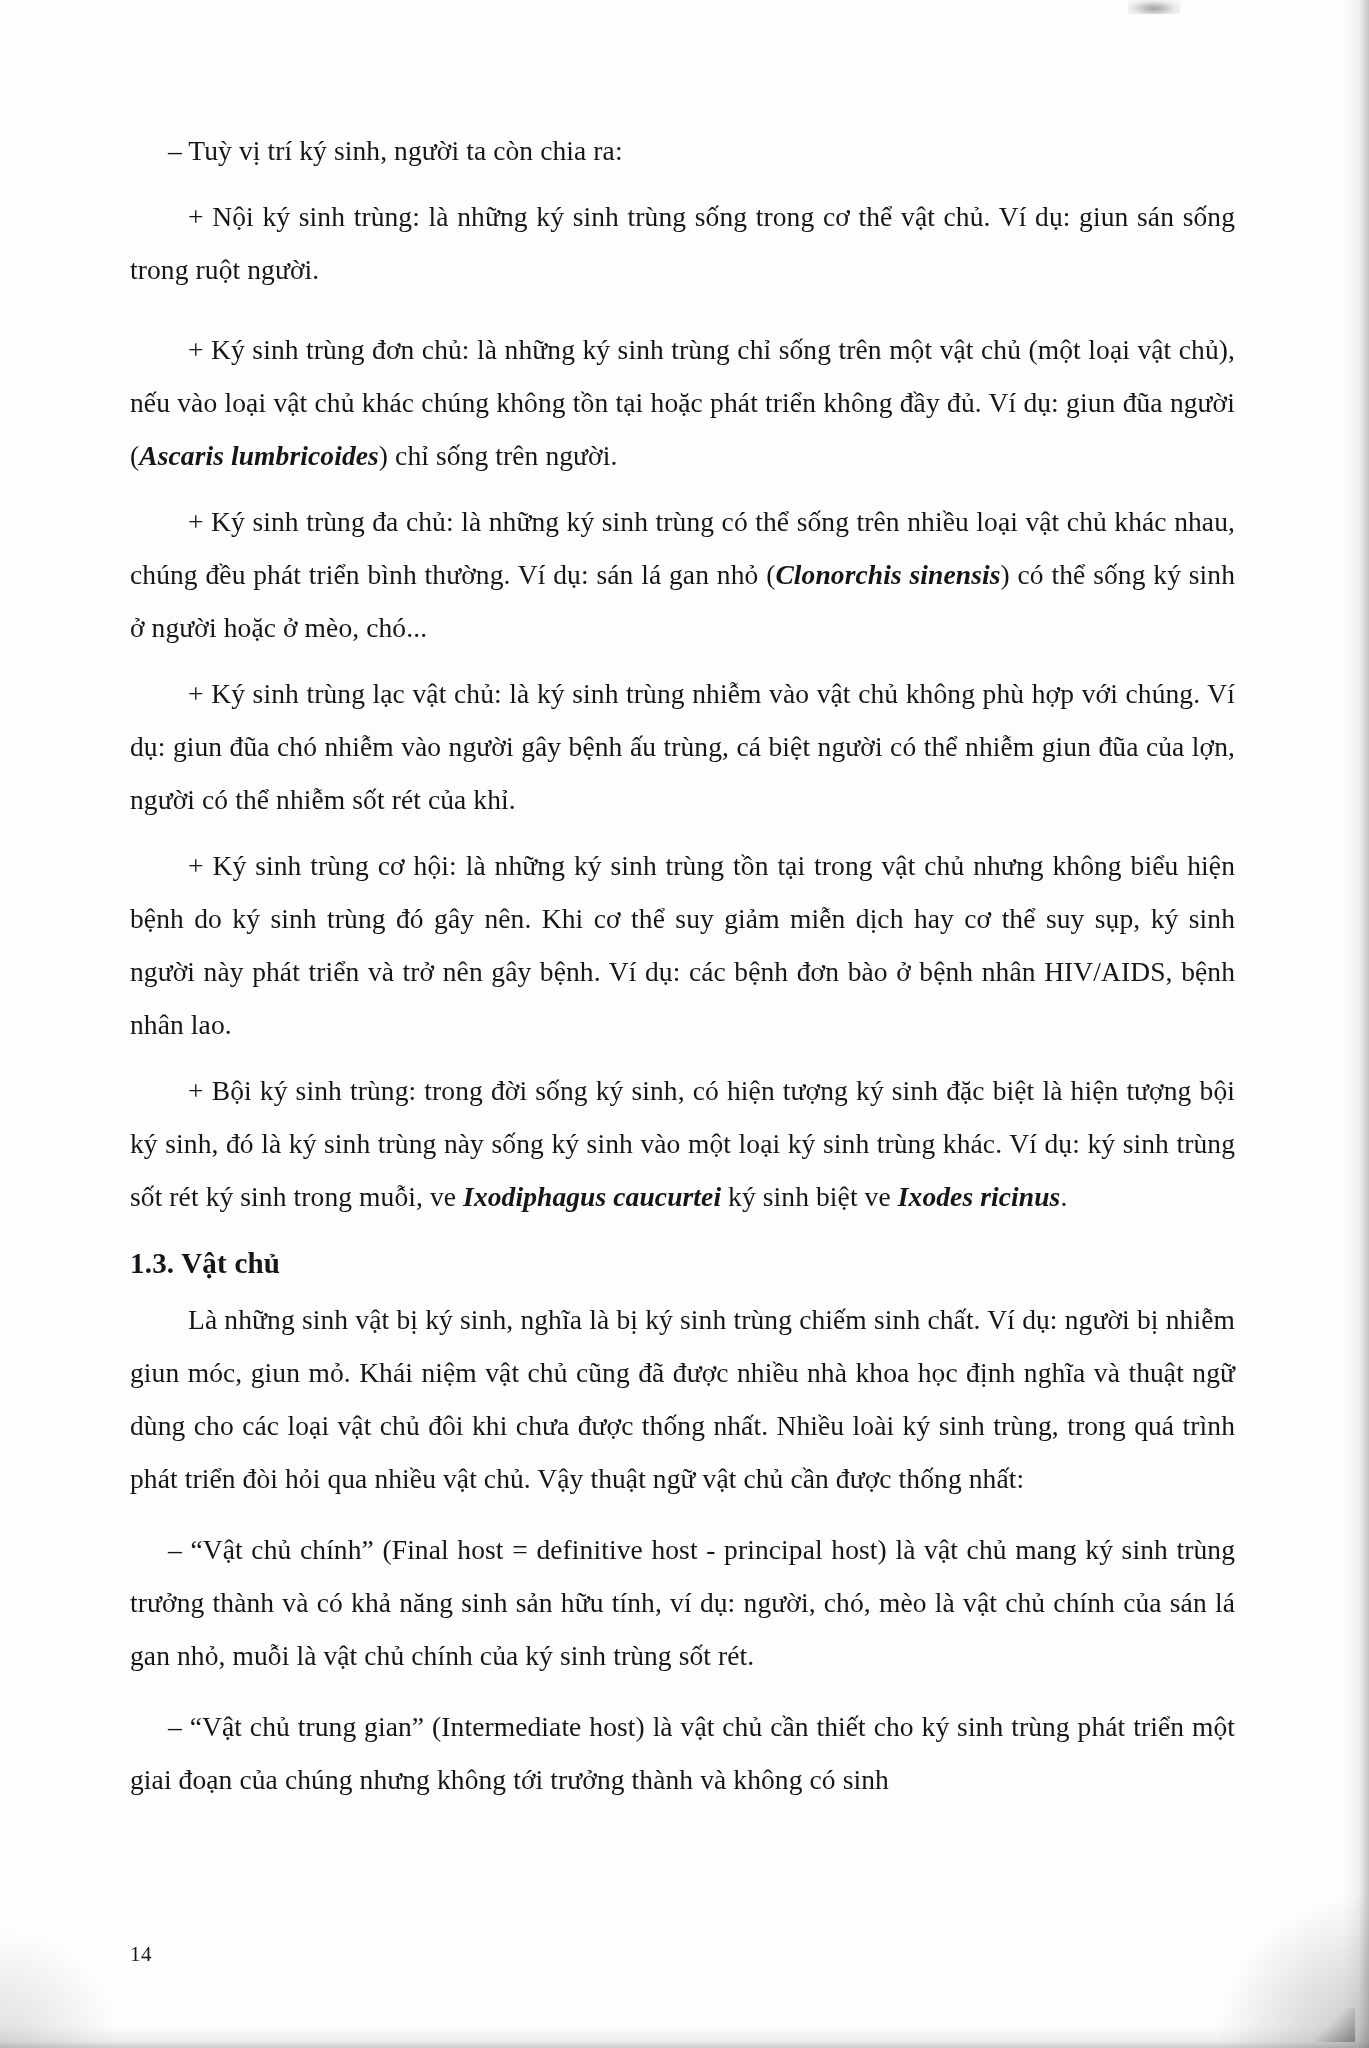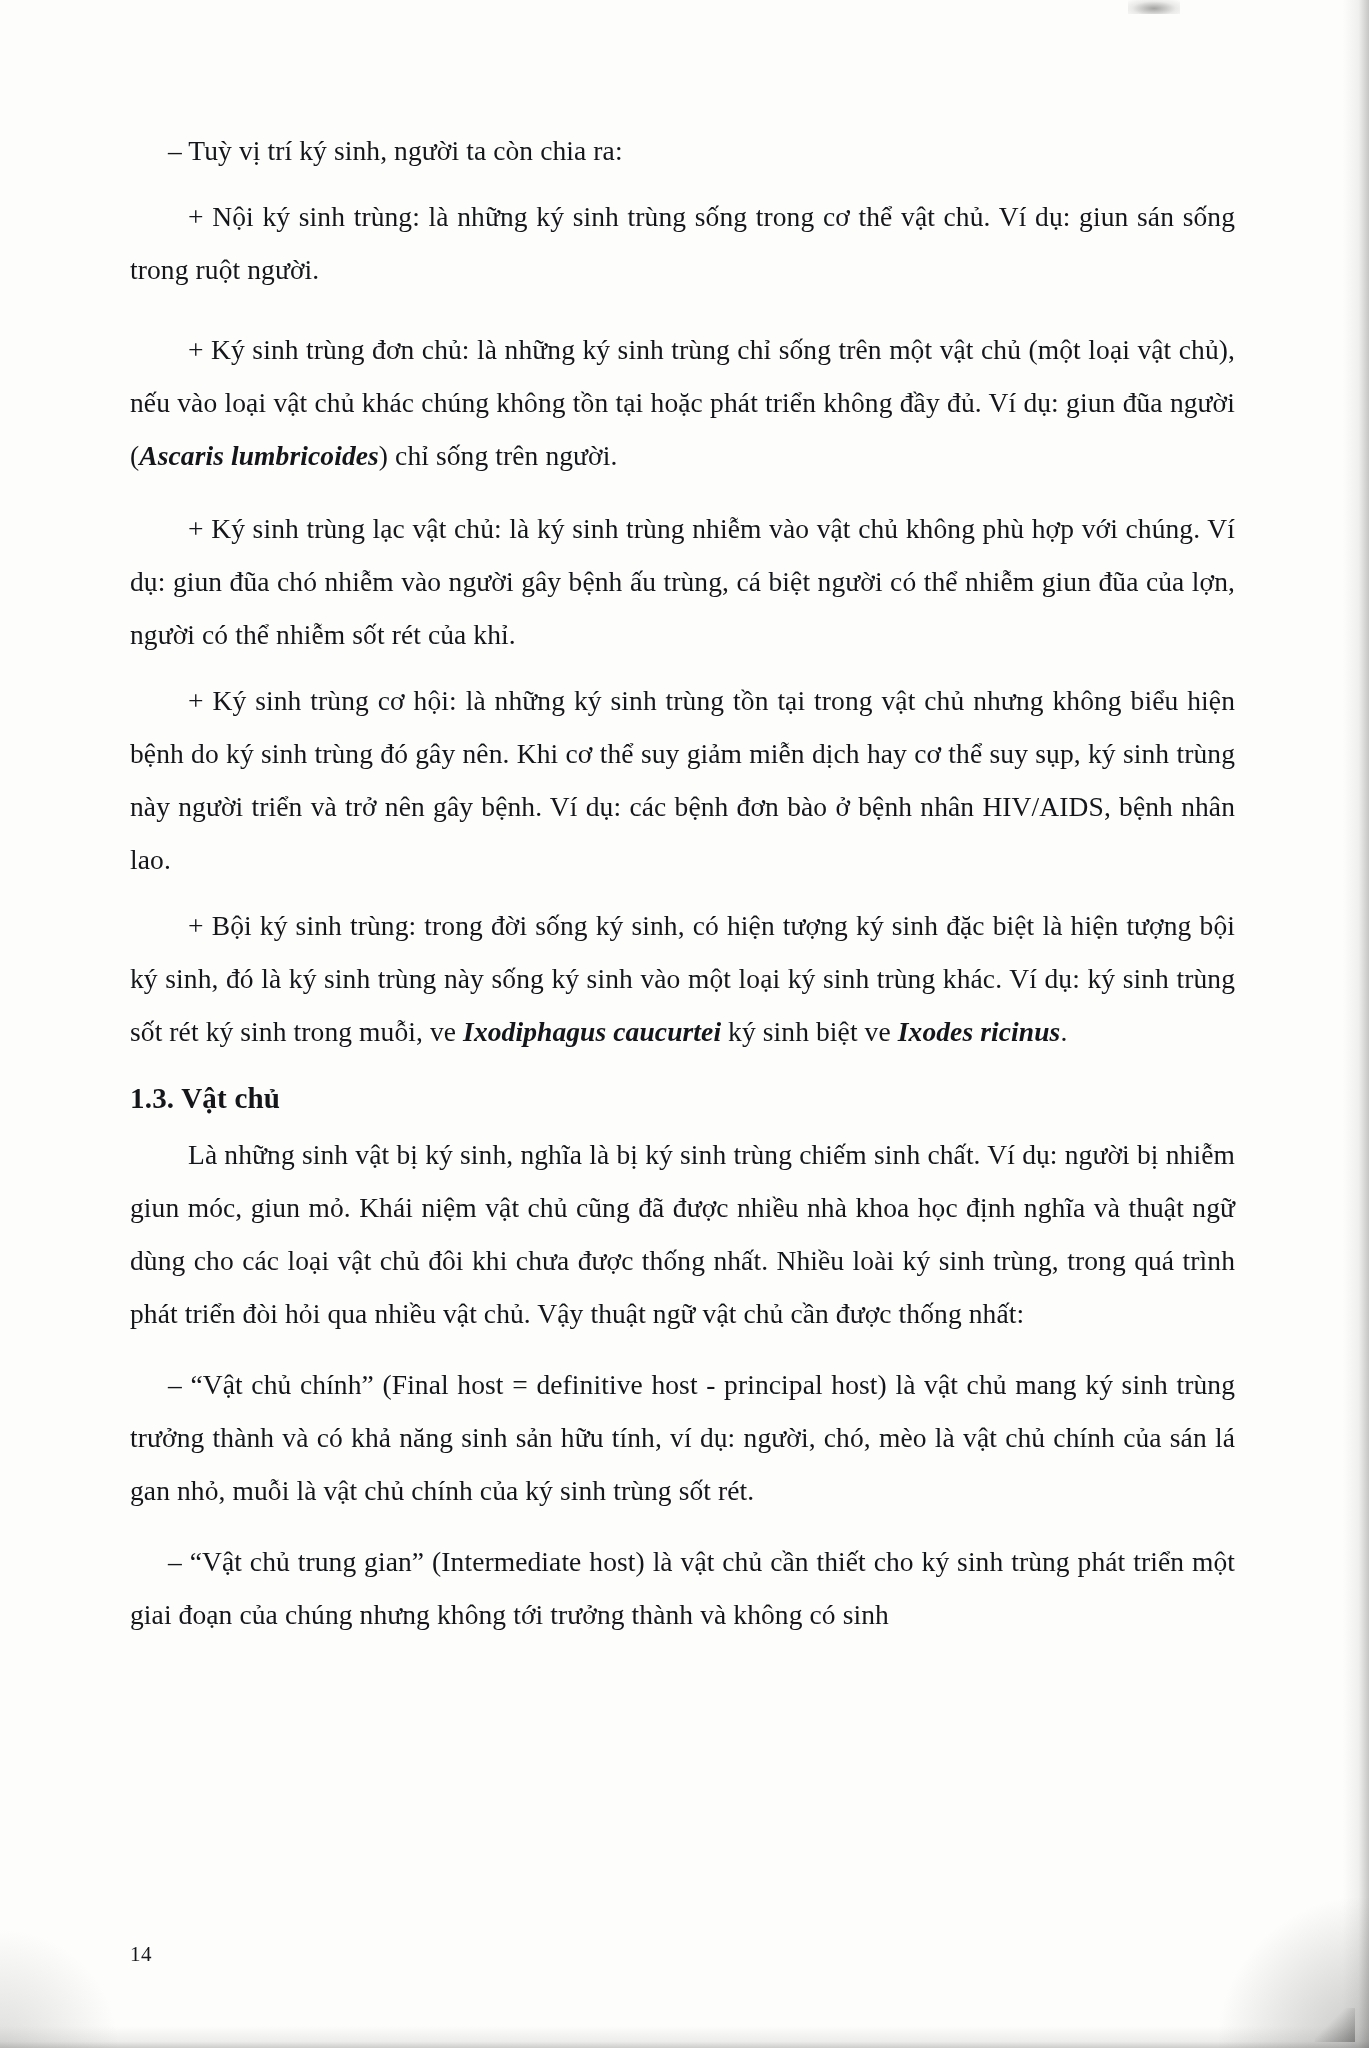--- a/index.html
+++ b/index.html
@@ -126,28 +126,29 @@
 
     <div class="spacer-sm"></div>
 
 
     <div class="spacer-sm"></div>
 
     <p class="para ind"><span>+  Ký sinh trùng đơn chủ: là những ký sinh trùng chỉ sống trên một vật chủ (một loại vật chủ), nếu vào loại vật chủ khác chúng không tồn tại hoặc phát triển không đầy đủ. Ví dụ: giun đũa người (</span><em>Ascaris lumbricoides</em><span>) chỉ sống trên người.</span></p>
 
     <div class="spacer-sm"></div>
 
+    <p class="para ind"><span>+  Ký sinh trùng đa chủ: là những ký sinh trùng có thể sống trên nhiều loại vật chủ khác nhau, chúng đều phát triển bình thường. Ví dụ: sán lá gan nhỏ (</span><em>Clonorchis sinensis</em><span>) có thể sống ký sinh ở người hoặc ở mèo, chó...</span></p>
 
     <div class="spacer-sm"></div>
 
     <p class="para ind">+  Ký sinh trùng lạc vật chủ: là ký sinh trùng nhiễm vào vật chủ không phù hợp với chúng. Ví dụ: giun đũa chó nhiễm vào người gây bệnh ấu trùng, cá biệt người có thể nhiễm giun đũa của lợn, người có thể nhiễm sốt rét của khỉ.</p>
 
     <div class="spacer-sm"></div>
 
-    <p class="para ind">+  Ký sinh trùng cơ hội: là những ký sinh trùng tồn tại trong vật chủ nhưng không biểu hiện bệnh do ký sinh trùng đó gây nên. Khi cơ thể suy giảm miễn dịch hay cơ thể suy sụp, ký sinh trùng này người triển và trở nên gây bệnh. Ví dụ: các bệnh đơn bào ở bệnh nhân HIV/AIDS, bệnh nhân lao.</p>
+    <p class="para ind">+  Ký sinh trùng cơ hội: là những ký sinh trùng tồn tại trong vật chủ nhưng không biểu hiện bệnh do ký sinh trùng đó gây nên. Khi cơ thể suy giảm miễn dịch hay cơ thể suy sụp, ký sinh người này phát triển và trở nên gây bệnh. Ví dụ: các bệnh đơn bào ở bệnh nhân HIV/AIDS, bệnh nhân lao.</p>
 
     <div class="spacer-sm"></div>
 
     <p class="para ind"><span>+  Bội ký sinh trùng: trong đời sống ký sinh, có hiện tượng ký sinh đặc biệt là hiện tượng bội ký sinh, đó là ký sinh trùng này sống ký sinh vào một loại ký sinh trùng khác. Ví dụ: ký sinh trùng sốt rét ký sinh trong muỗi, ve </span><em>Ixodiphagus caucurtei</em><span> ký sinh biệt ve </span><em>Ixodes ricinus</em><span>.</span></p>
 
     <h2 class="heading">1.3. Vật chủ</h2>
 
     <p class="para ind">Là những sinh vật bị ký sinh, nghĩa là bị ký sinh trùng chiếm sinh chất. Ví dụ: người bị nhiễm giun móc, giun mỏ. Khái niệm vật chủ cũng đã được nhiều nhà khoa học định nghĩa và thuật ngữ dùng cho các loại vật chủ đôi khi chưa được thống nhất. Nhiều loài ký sinh trùng, trong quá trình phát triển đòi hỏi qua nhiều vật chủ. Vậy thuật ngữ vật chủ cần được thống nhất:</p>
 
     <div class="spacer-md"></div>

